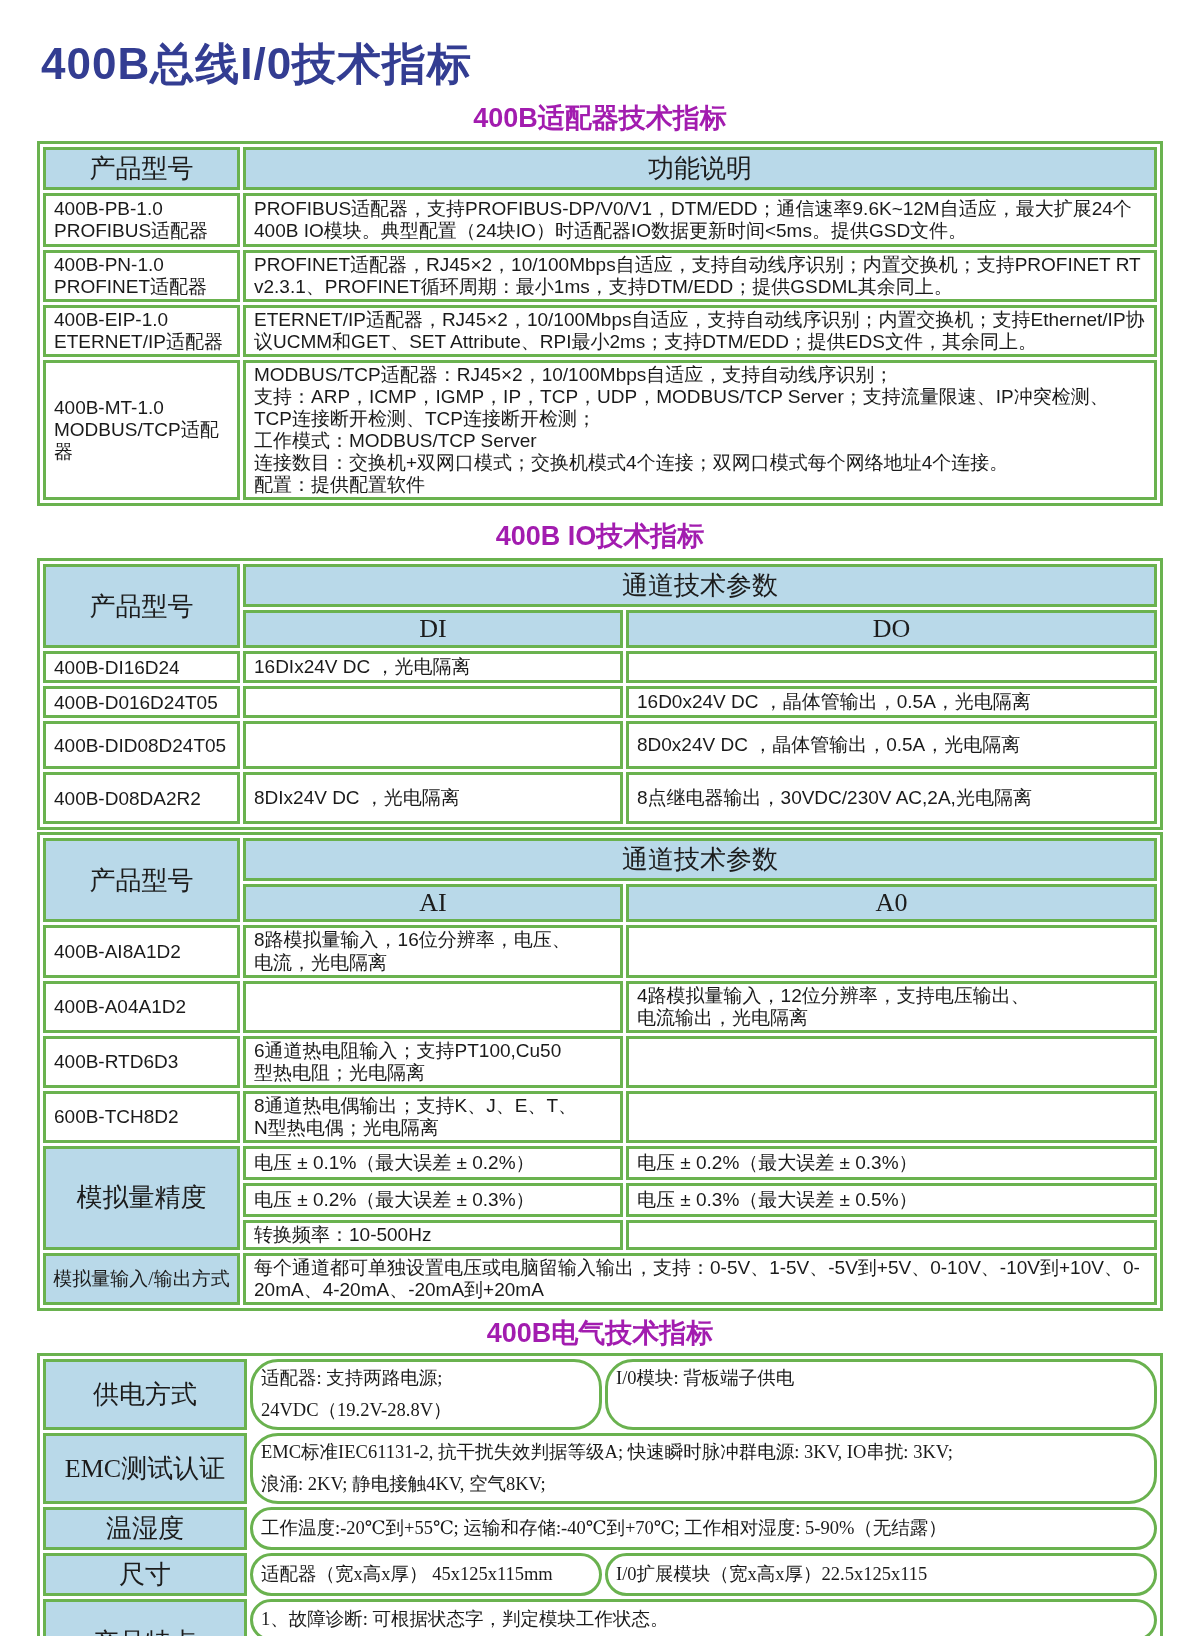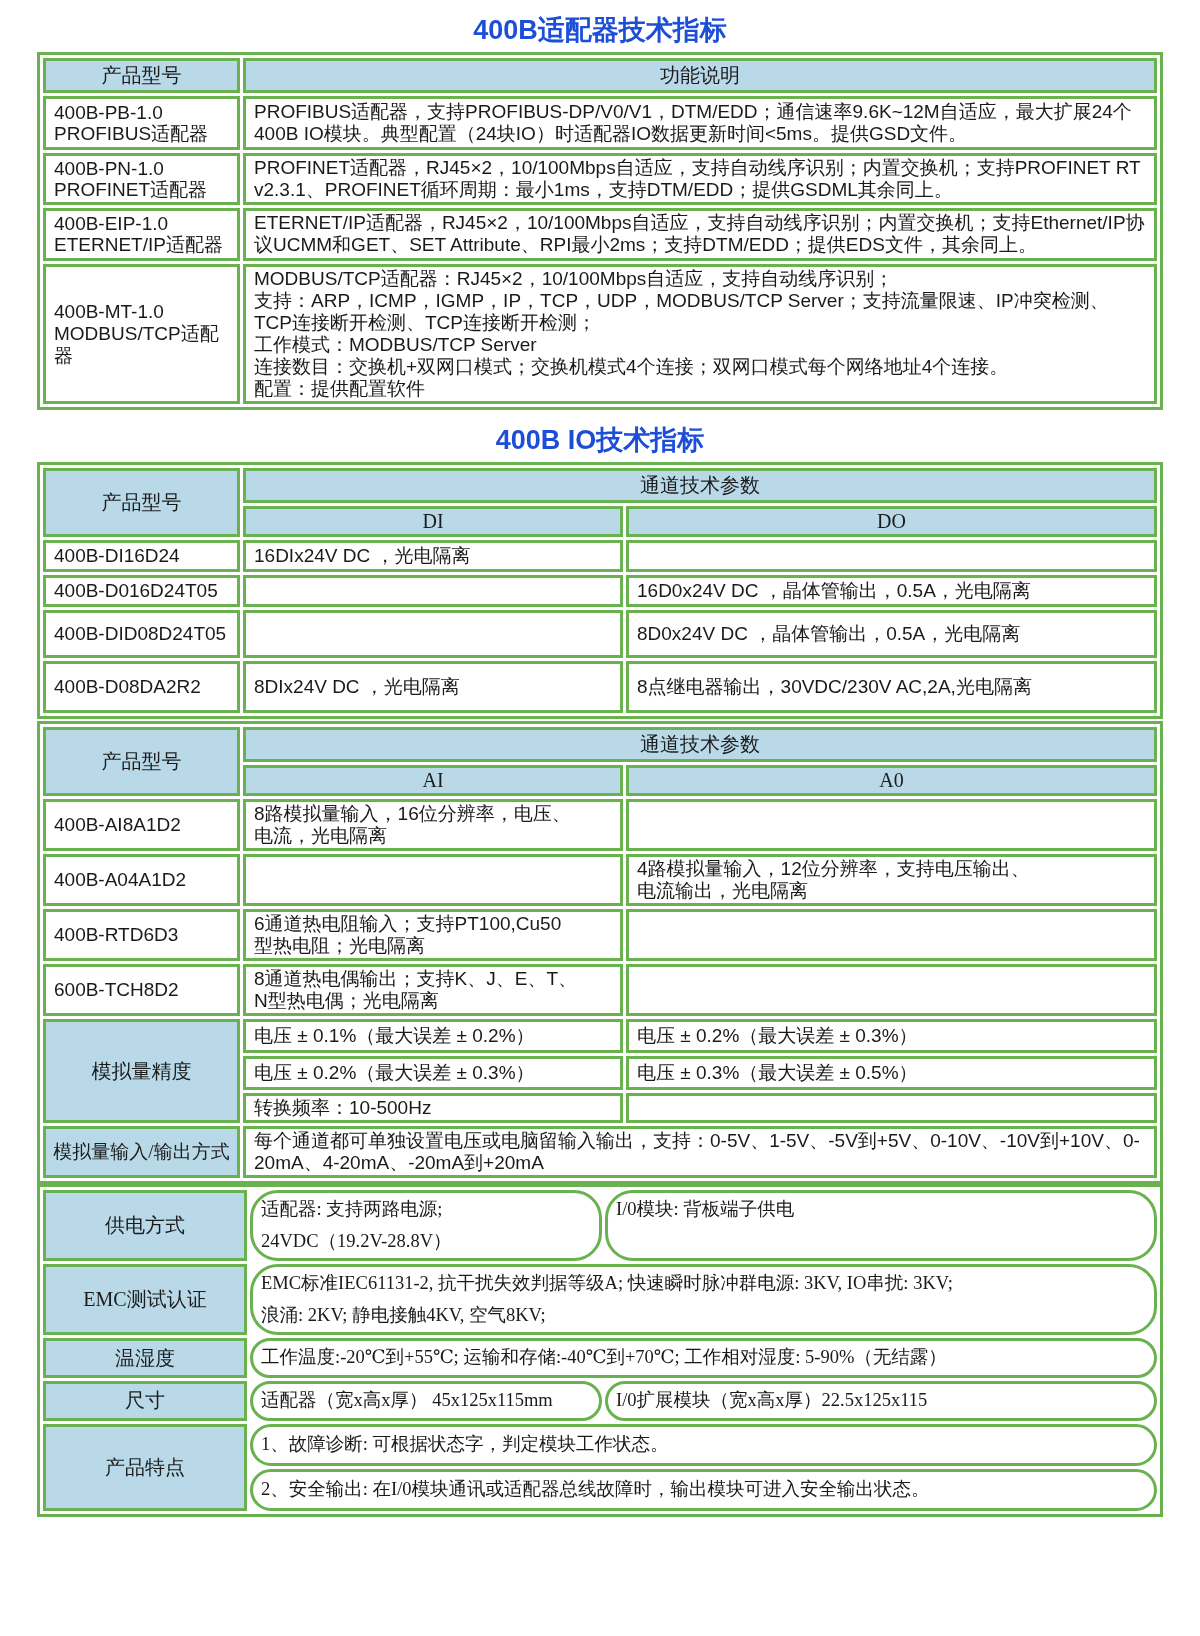--- a/index.html
+++ b/index.html
@@ -13,53 +13,54 @@
   body{
     width:1200px;height:1636px;background:#ffffff;overflow:hidden;
     font-family:"Liberation Sans","DejaVu Sans",sans-serif;color:#1a1a1a;
   }
   .content{padding:0 37px;}
   .page-title{
     color:var(--navy);font-size:44px;font-weight:bold;letter-spacing:1px;
     margin:40px 0 0 4px;line-height:1.1;
   }
   .section-title{
-    text-align:center;font-size:27px;font-weight:bold;color:#1d4ed8;
+    text-align:center;font-size:27px;font-weight:bold;color:#a21caf;
     margin:14px 0 6px 0;line-height:1.2;
   }
   .section-title.tight{margin:6px 0 4px 0;}
   table.t{
     table-layout:fixed;width:100%;
     border-collapse:separate;border-spacing:3px;
     border:3px solid var(--green);background:#fff;
   }
   table.t td{
     border:3px solid var(--green);box-sizing:border-box;
     padding:1px 8px;vertical-align:middle;overflow:hidden;
   }
   .hd{
     background:var(--blue);text-align:center;
     font-family:"Liberation Serif","DejaVu Serif",serif;
-    font-size:20px;color:#1c1c1c;
+    font-size:26px;color:#1c1c1c;
   }
   .hd.small{font-size:19px;padding:1px 2px;}
   .cell{
     font-size:19px;line-height:1.16;white-space:pre-line;
   }
   .model{font-size:19px;white-space:pre-line;line-height:1.15;}
   .elec td.cell{
     font-family:"Liberation Serif","DejaVu Serif",serif;
     font-size:18.5px;line-height:1.7;border-radius:28px;
   }
 </style>
 </head>
 <body>
 
 <div class="content">
 
+  <div class="page-title">400B总线I/0技术指标</div>
 
   <div class="section-title">400B适配器技术指标</div>
 
   <table class="t">
     <colgroup>
         <col style="width:197px">
         <col>
       </colgroup>
     <tbody>
         <tr style="height:34px">
@@ -185,20 +186,21 @@
       <td class="cell">转换频率：10-500Hz</td>
       <td class="cell"></td>
     </tr>
     <tr style="height:52px">
       <td class="hd small">模拟量输入/输出方式</td>
       <td class="cell" colspan="2">每个通道都可单独设置电压或电脑留输入输出，支持：0-5V、1-5V、-5V到+5V、0-10V、-10V到+10V、0-20mA、4-20mA、-20mA到+20mA</td>
     </tr>
   </tbody>
     </table>
 
+  <div class="section-title tight">400B电气技术指标</div>
 
   <table class="t elec">
     <colgroup>
         <col style="width:204px">
         <col style="width:352px">
         <col>
       </colgroup>
     <tbody>
         <tr style="height:70px">
       <td class="hd">供电方式</td>

